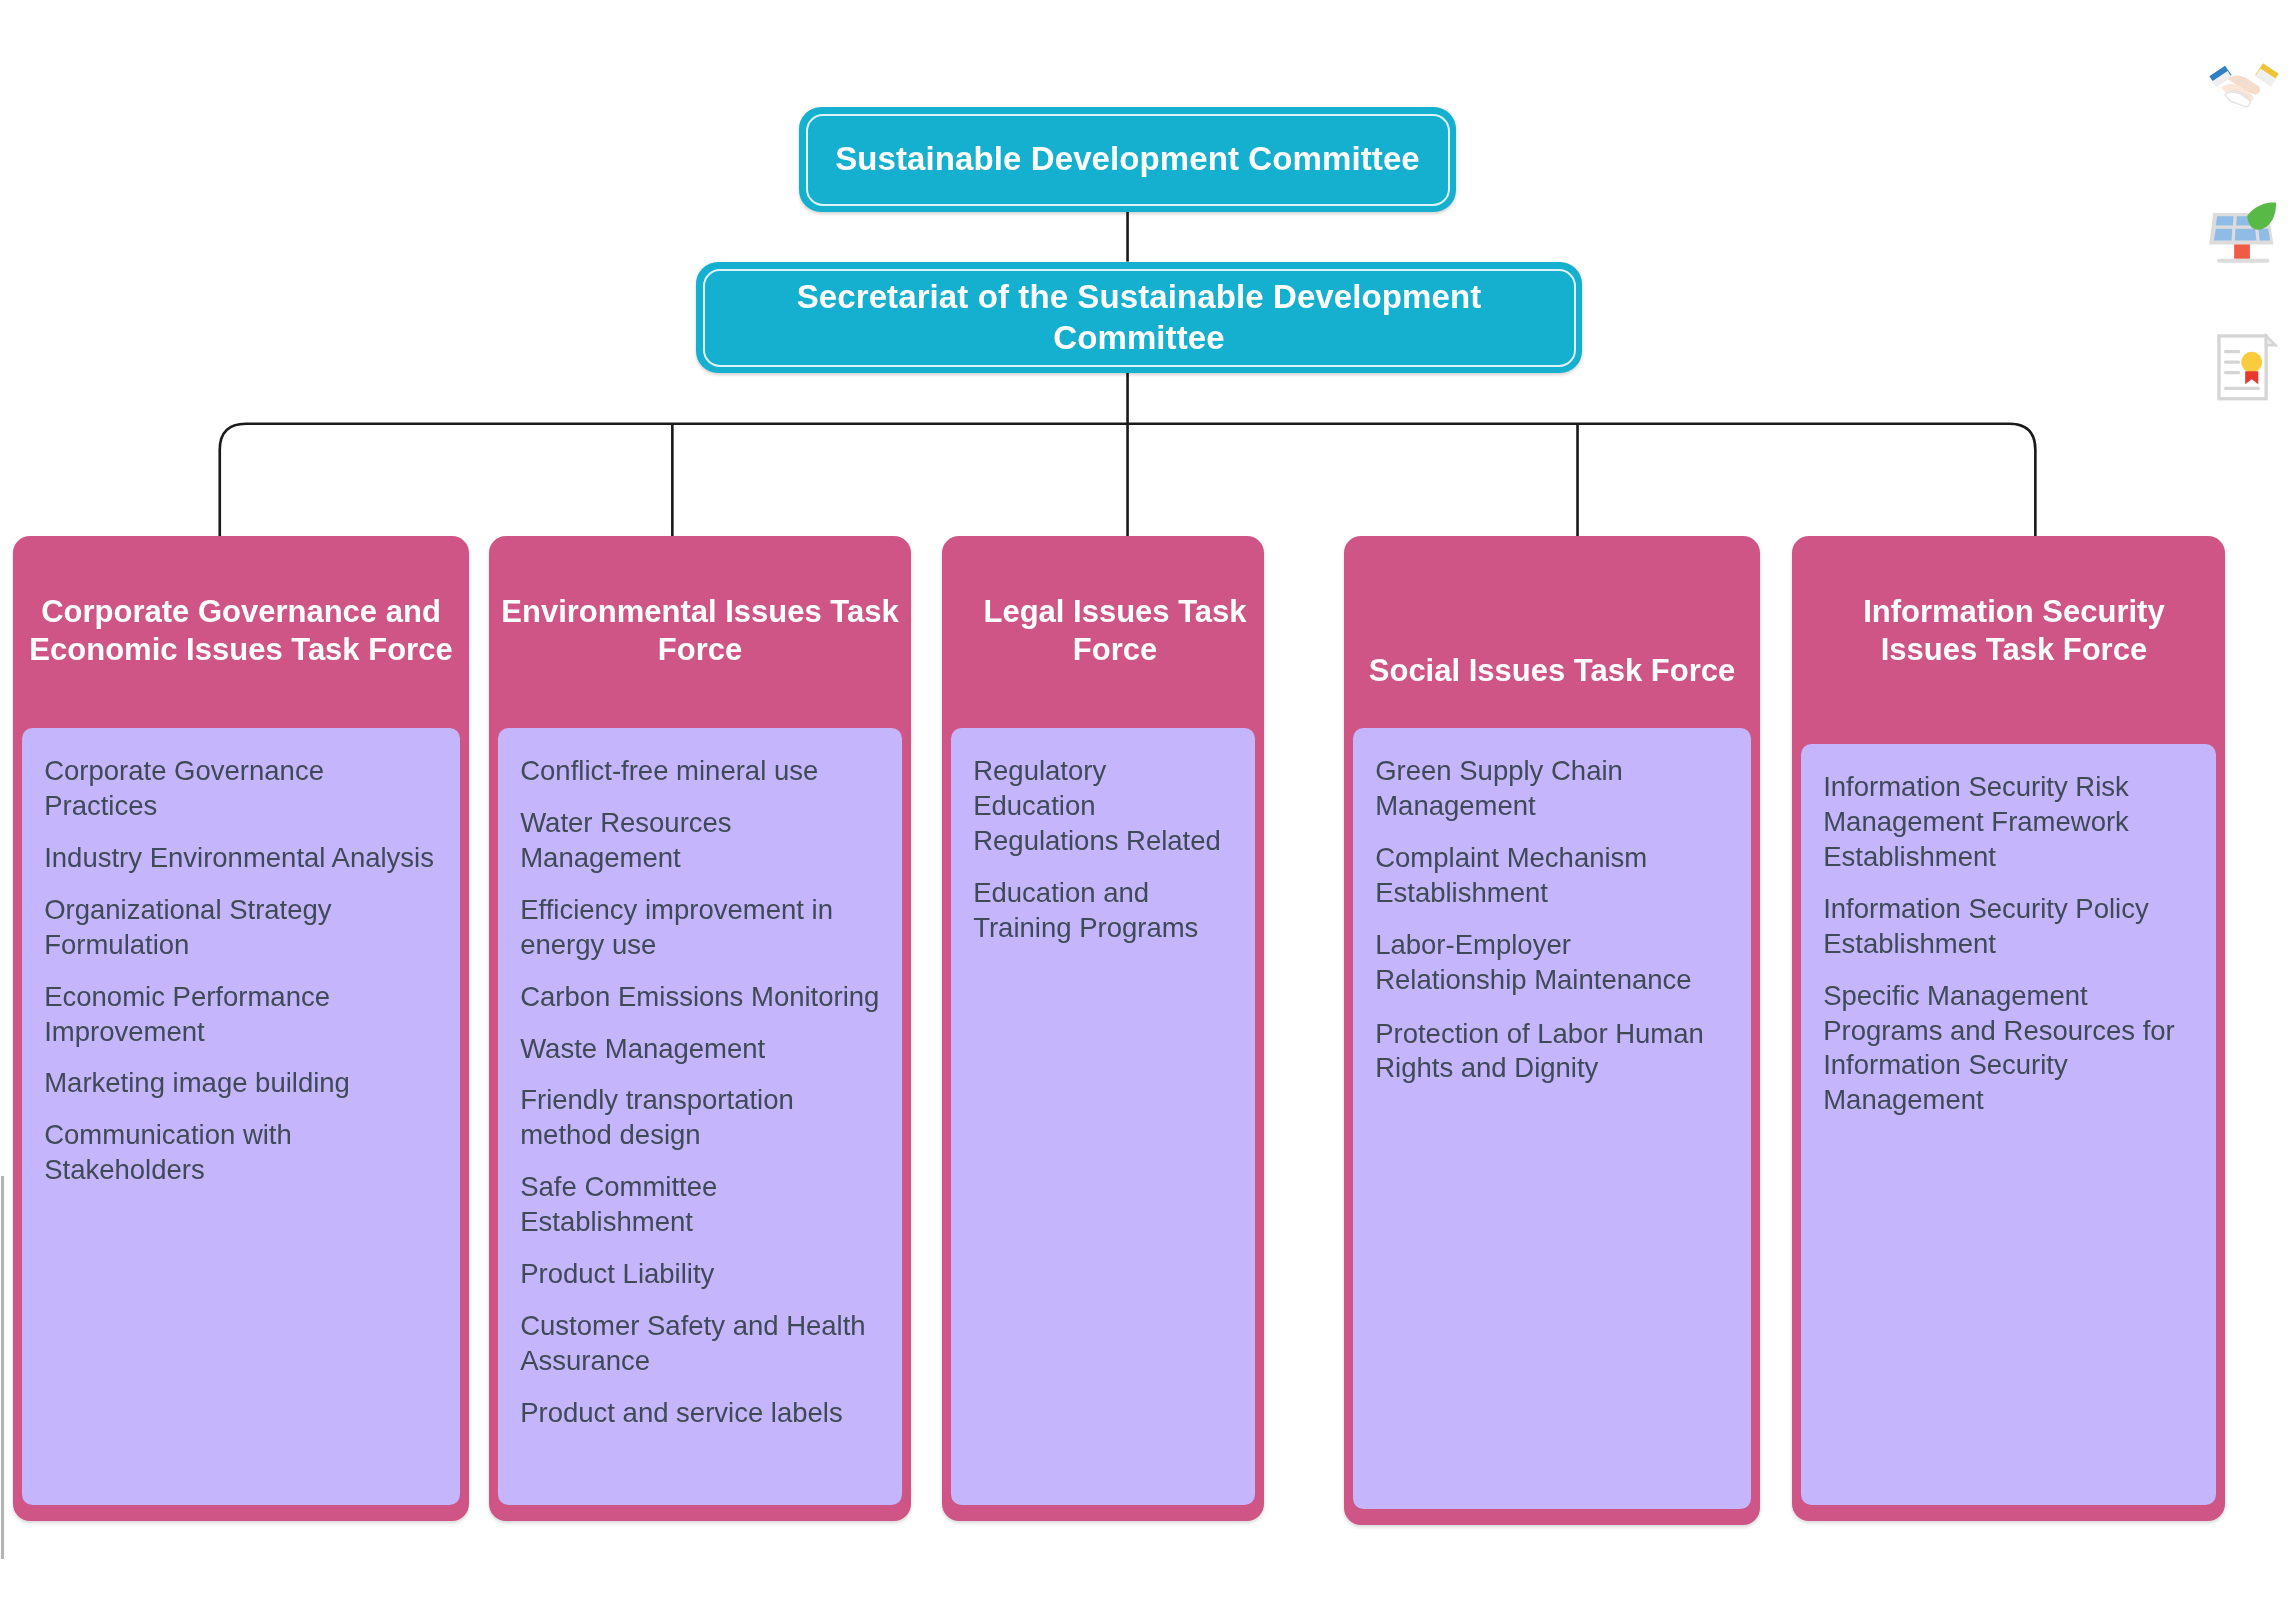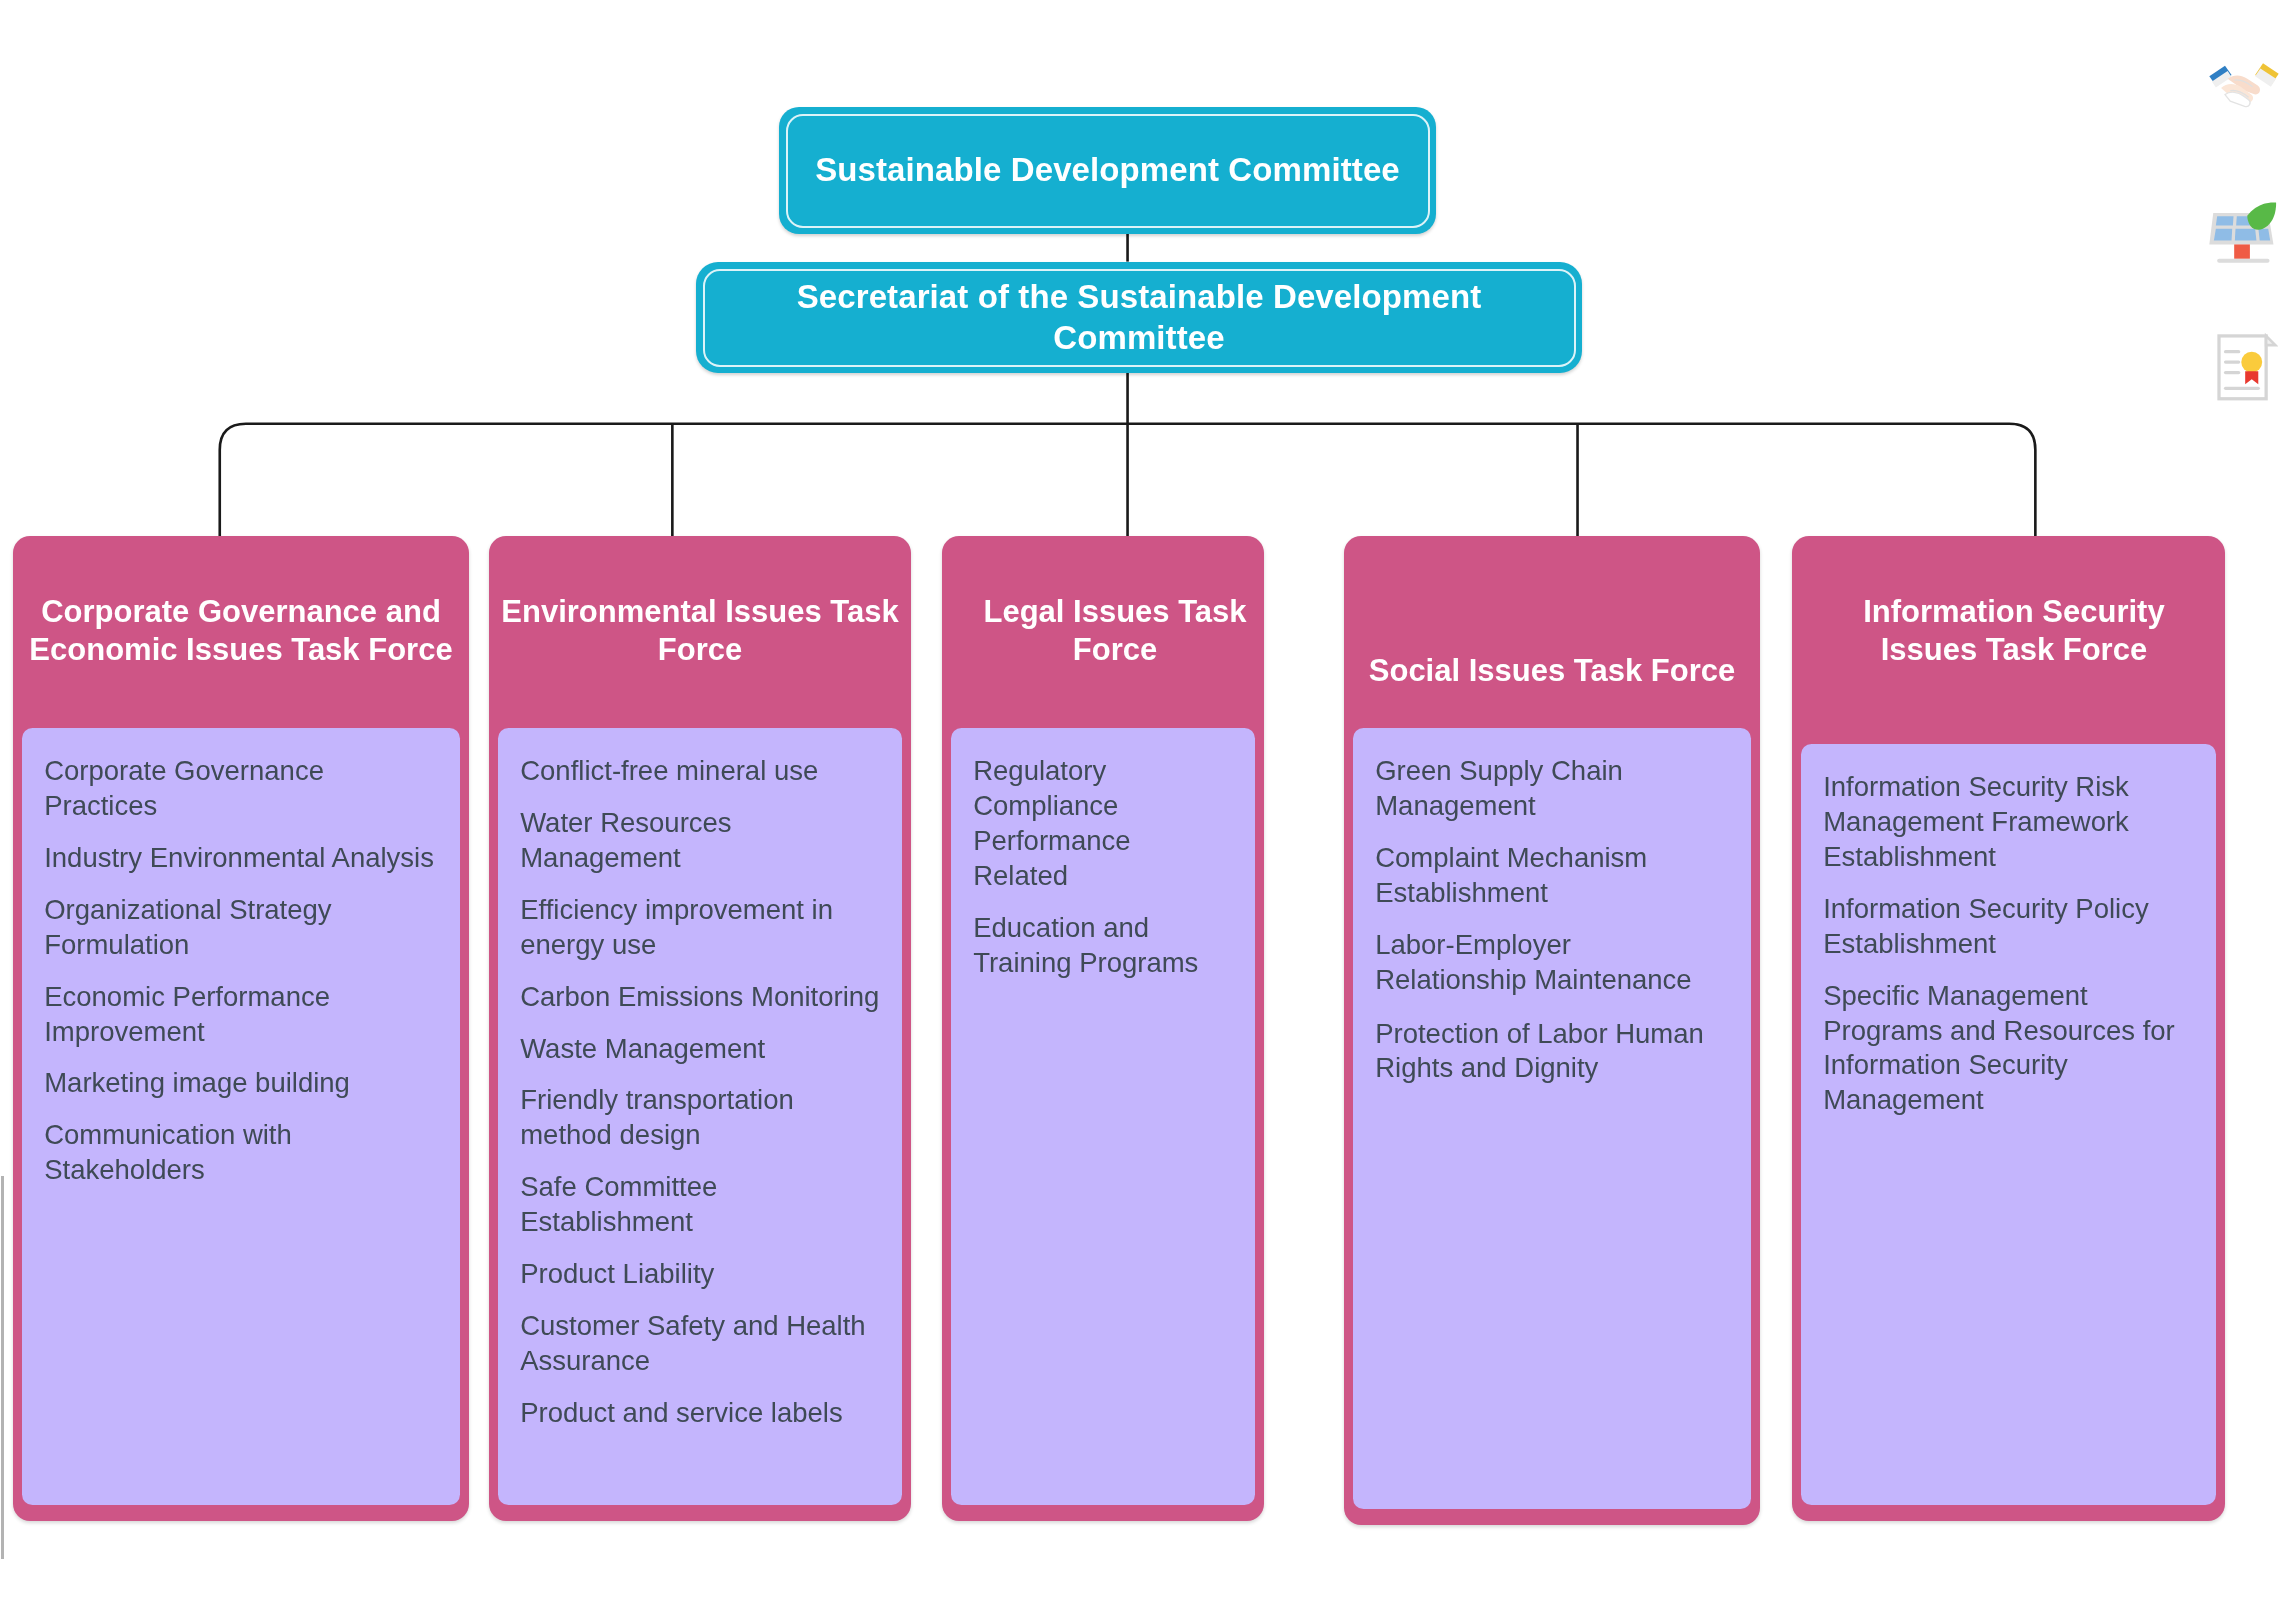--- a/index.html
+++ b/index.html
@@ -28,21 +28,21 @@
   }
   .cyan-box span{
     position:relative;z-index:2;
     color:#ffffff;
     font-weight:bold;
     text-align:center;
     line-height:1.22;
     letter-spacing:0.1px;
     padding:0 17px;
   }
-  #box-committee{left:779px;top:107px;width:657px;height:127px;border-radius:20px;}
+  #box-committee{left:799px;top:107px;width:657px;height:105px;}
   #box-committee span{font-size:33px;}
   #box-secretariat{left:696px;top:262px;width:886px;height:111px;}
   #box-secretariat span{font-size:33px;}
 
   
   .svg-lines{position:absolute;left:0;top:0;width:2295px;height:1622px;}
 
   
   .card{
     position:absolute;
@@ -164,21 +164,21 @@
       <div class="item">Safe Committee Establishment</div>
       <div class="item">Product Liability</div>
       <div class="item">Customer Safety and Health Assurance</div>
       <div class="item">Product and service labels</div>
     </div>
   </div>
 
   <div class="card" id="card-2">
     <div class="card-head">Legal Issues Task Force</div>
     <div class="card-body">
-      <div class="item">Regulatory Compliance Performance Related</div>
+      <div class="item">Regulatory Education Regulations Related</div>
       <div class="item">Education and Training Programs</div>
     </div>
   </div>
 
   <div class="card" id="card-3">
     <div class="card-head">Social Issues Task Force</div>
     <div class="card-body">
       <div class="item">Green Supply Chain Management</div>
       <div class="item">Complaint Mechanism Establishment</div>
       <div class="item">Labor-Employer Relationship Maintenance</div>

